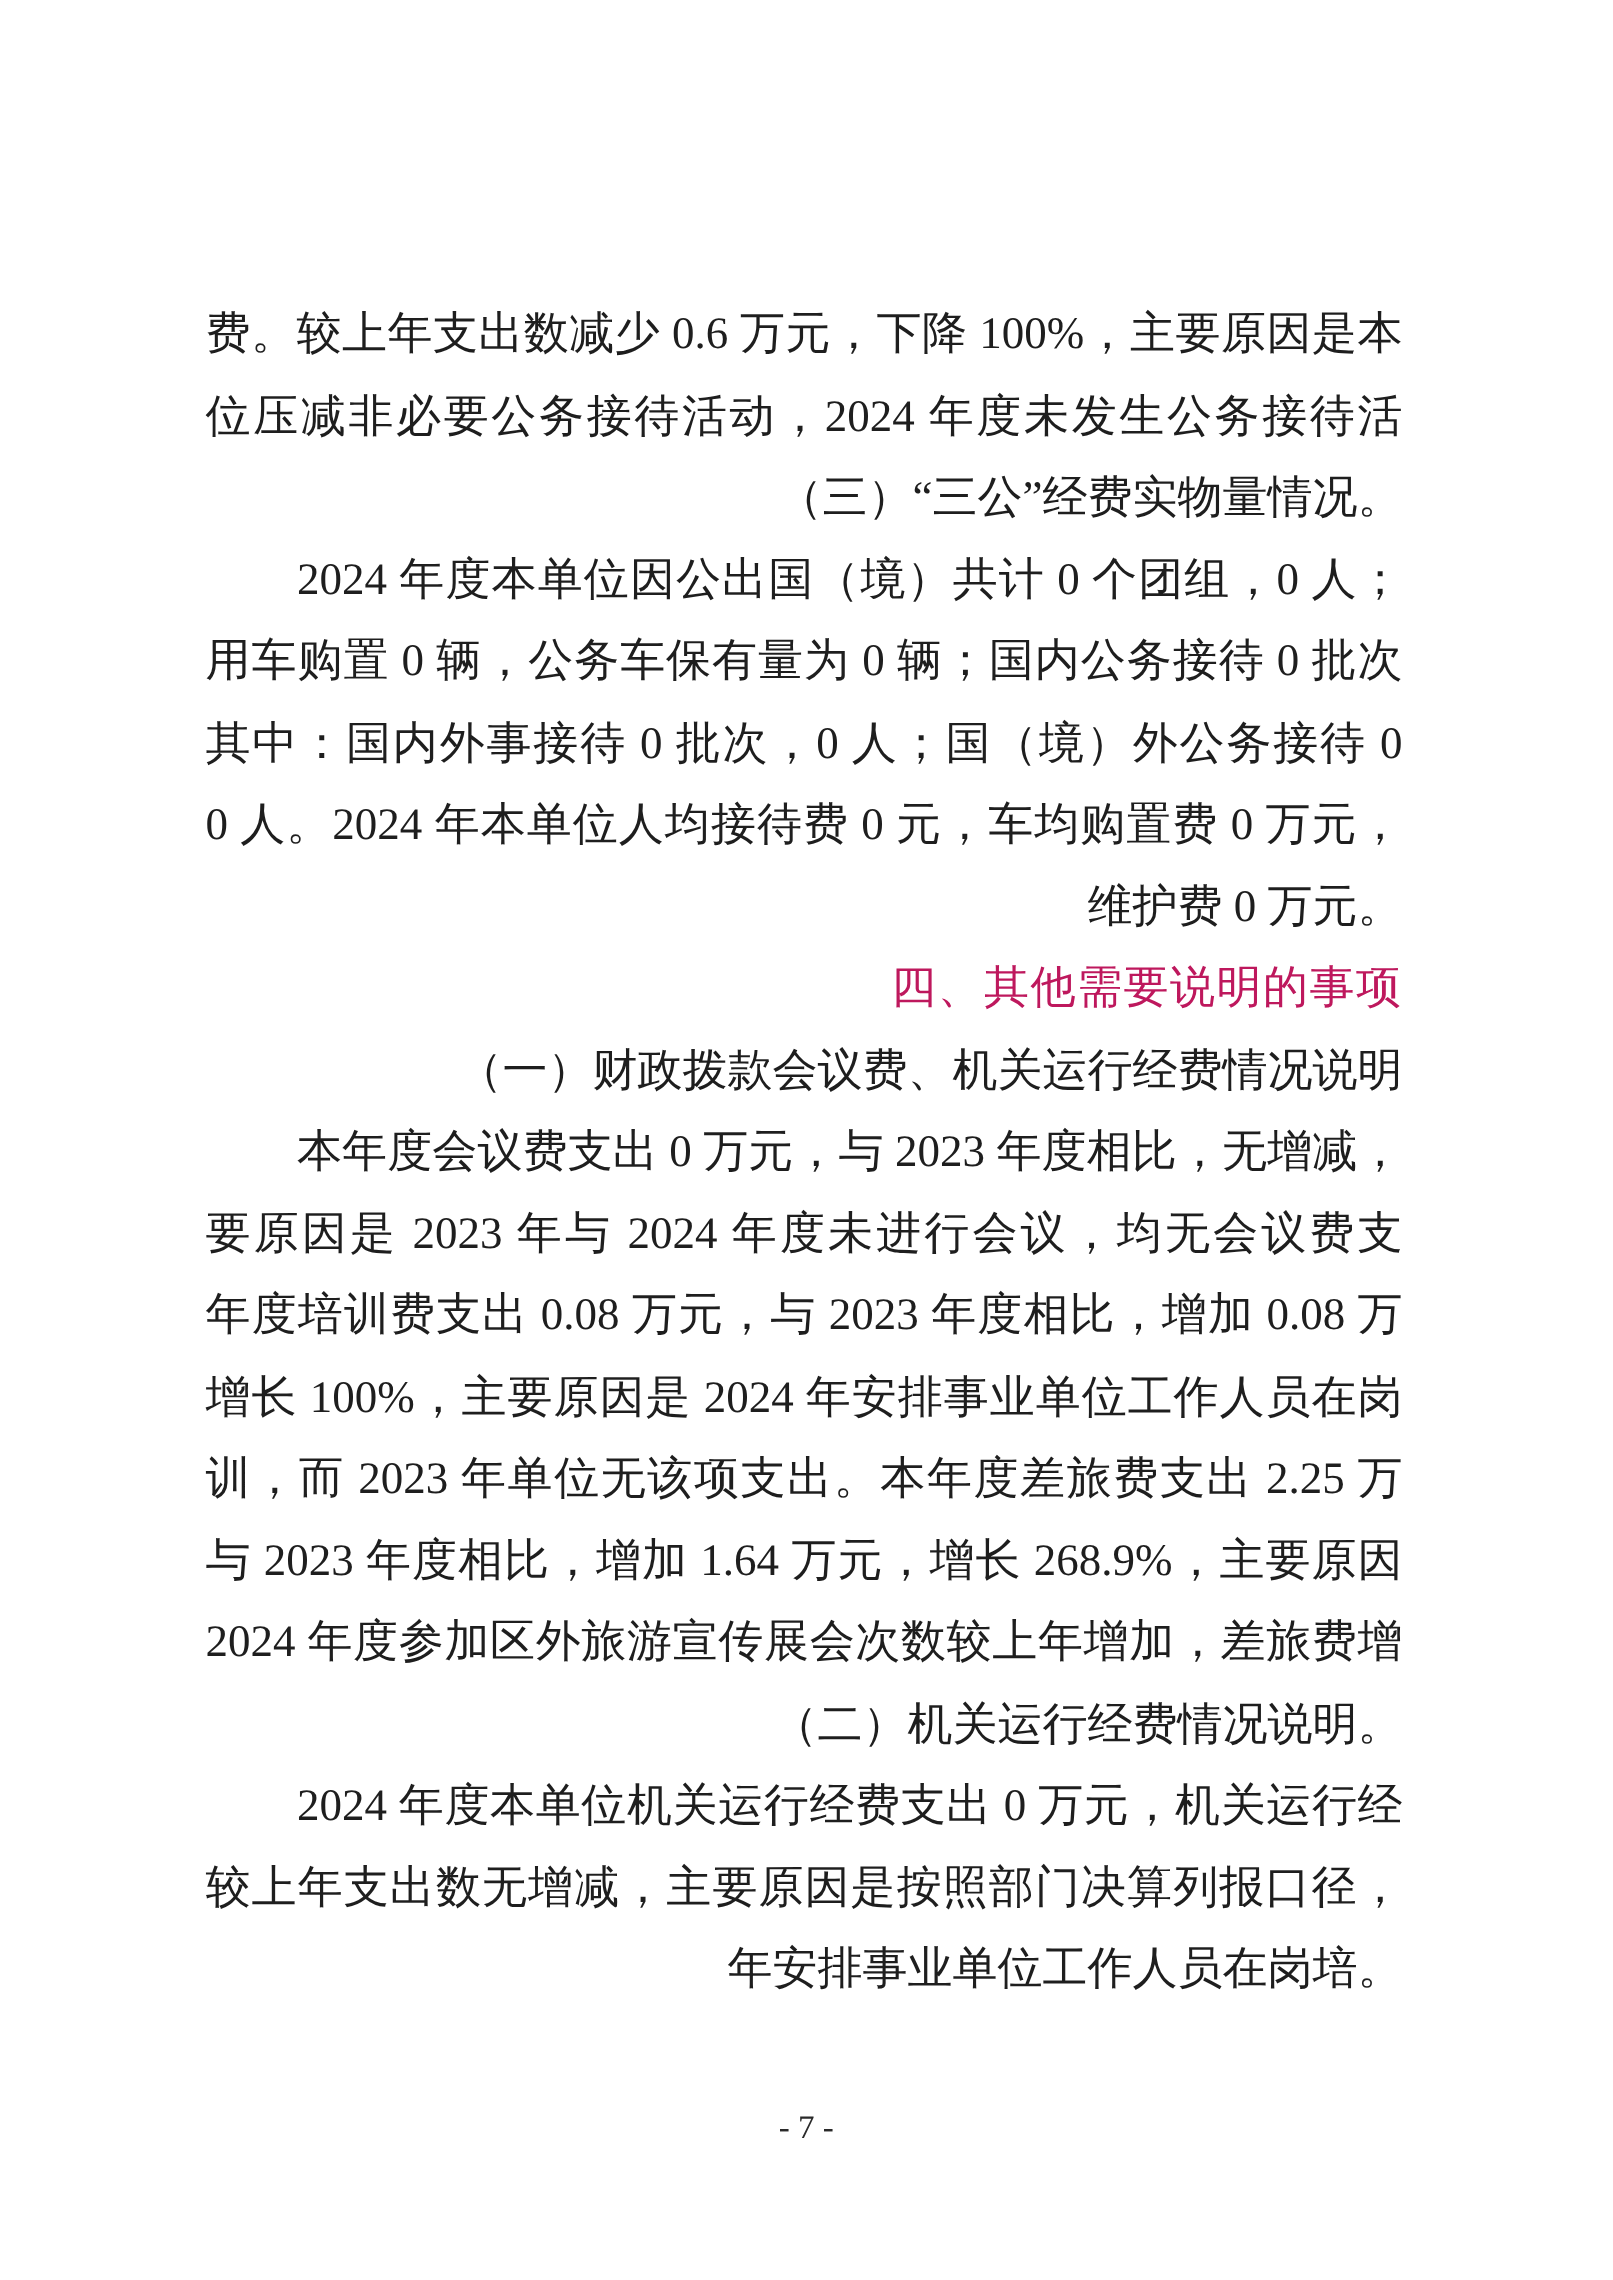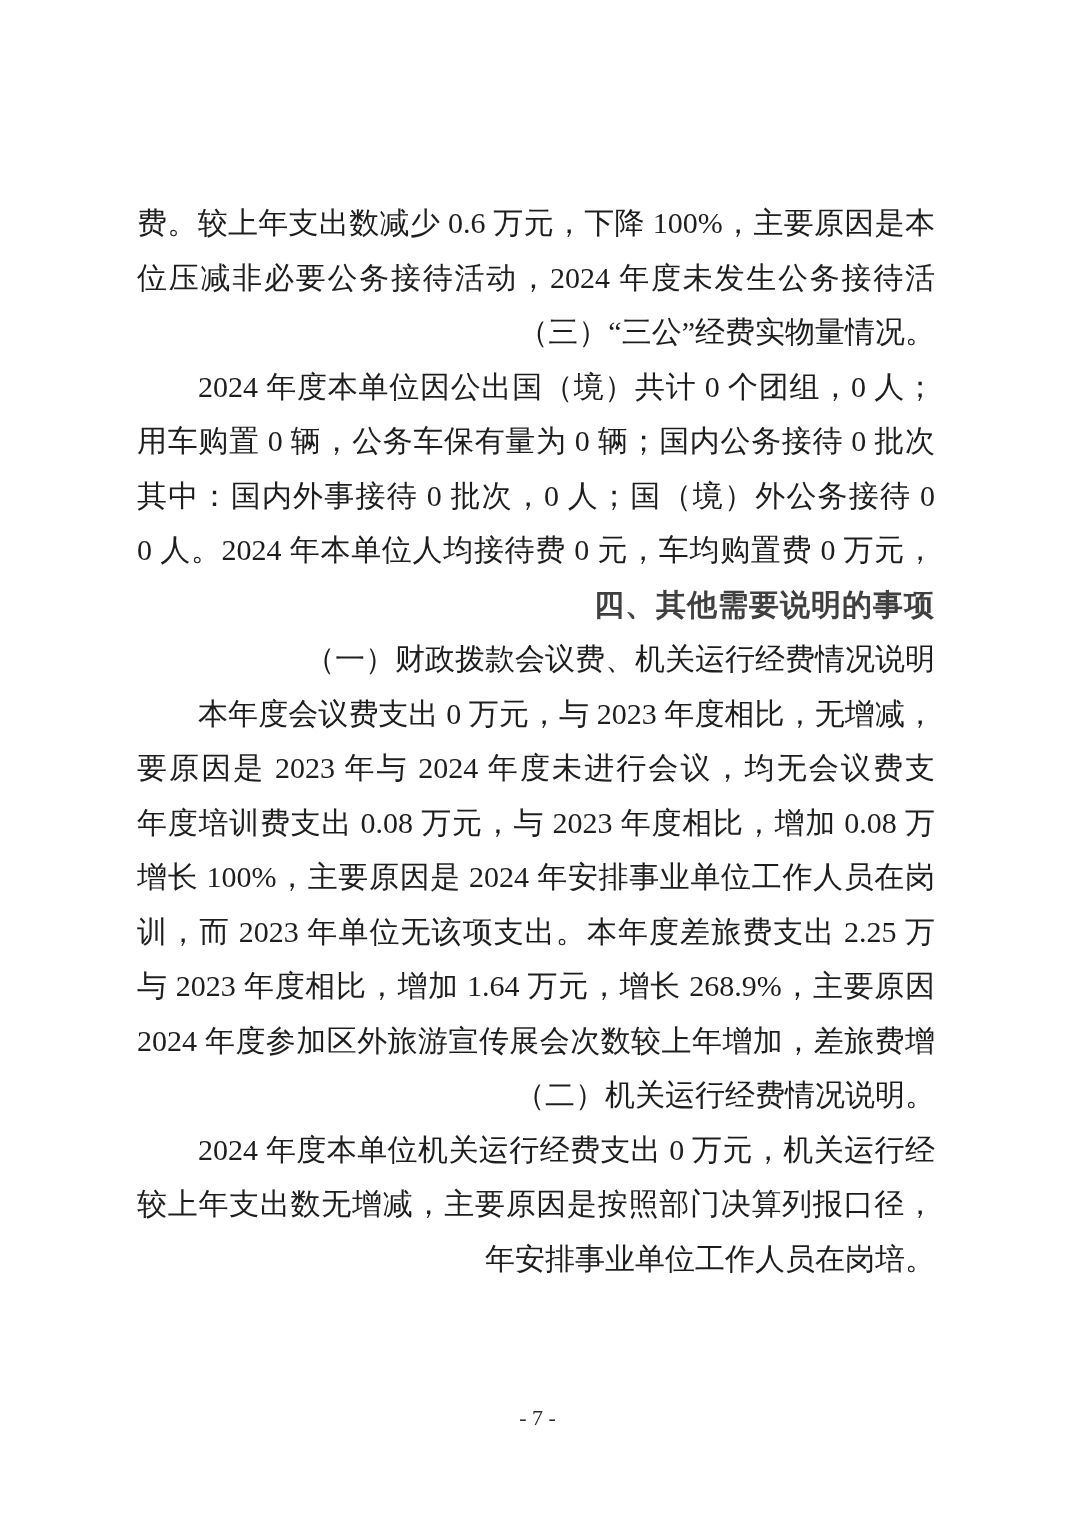--- a/index.html
+++ b/index.html
@@ -32,22 +32,22 @@
   }
   .line.indent {
     text-indent: 61px;
   }
   .line.fill {
     text-align: justify;
     text-align-last: justify;
   }
   .line.heading {
     font-family: "Liberation Sans", "DejaVu Sans", sans-serif;
-    font-weight: bold;
-    color: #404040;
+    font-weight: normal;
+    color: #be185d;
     letter-spacing: 1px;
   }
   .page-footer {
     position: absolute;
     left: 0;
     right: 0;
     top: 1398px;
     height: 40px;
     text-align: center;
     font-size: 22px;
@@ -60,20 +60,21 @@
 
 <main class="page">
   <section class="text-block">
       <div class="line fill">费。较上年支出数减少 0.6 万元，下降 100%，主要原因是本单</div>
       <div class="line fill">位压减非必要公务接待活动，2024 年度未发生公务接待活动。</div>
       <div class="line indent">（三）“三公”经费实物量情况。</div>
       <div class="line indent fill">2024 年度本单位因公出国（境）共计 0 个团组，0 人；公务</div>
       <div class="line fill">用车购置 0 辆，公务车保有量为 0 辆；国内公务接待 0 批次 0 人，</div>
       <div class="line fill">其中：国内外事接待 0 批次，0 人；国（境）外公务接待 0 批次，</div>
       <div class="line fill">0 人。2024 年本单位人均接待费 0 元，车均购置费 0 万元，车均</div>
+      <div class="line">维护费 0 万元。</div>
       <div class="line indent heading">四、其他需要说明的事项</div>
       <div class="line indent">（一）财政拨款会议费、机关运行经费情况说明</div>
       <div class="line indent fill">本年度会议费支出 0 万元，与 2023 年度相比，无增减，主</div>
       <div class="line fill">要原因是 2023 年与 2024 年度未进行会议，均无会议费支出。本</div>
       <div class="line fill">年度培训费支出 0.08 万元，与 2023 年度相比，增加 0.08 万元，</div>
       <div class="line fill">增长 100%，主要原因是 2024 年安排事业单位工作人员在岗培</div>
       <div class="line fill">训，而 2023 年单位无该项支出。本年度差旅费支出 2.25 万元，</div>
       <div class="line fill">与 2023 年度相比，增加 1.64 万元，增长 268.9%，主要原因是</div>
       <div class="line fill">2024 年度参加区外旅游宣传展会次数较上年增加，差旅费增加。</div>
       <div class="line indent">（二）机关运行经费情况说明。</div>

